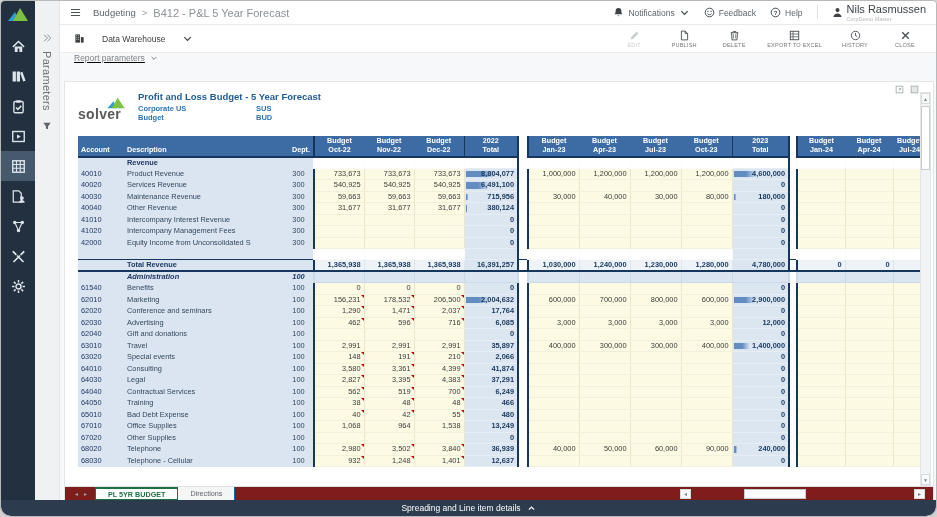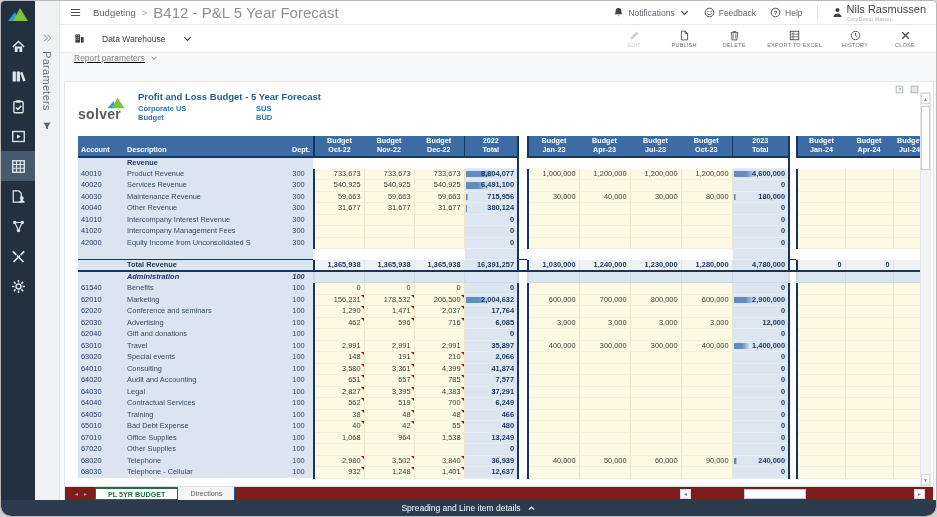--- a/index.html
+++ b/index.html
@@ -22,21 +22,21 @@
   .params-title { writing-mode:vertical-rl; font-size:11px; color:#6a7076; letter-spacing:.3px; margin-bottom:10px; }
   .params-filter { color:#5d646b; }
 
   
   .main { flex:1; display:flex; flex-direction:column; min-width:0; }
   .topbar { height:24px; background:#fff; border-bottom:1px solid #e7e9eb; display:flex; align-items:center; padding:0 10px 0 10px; flex-shrink:0; }
   .topbar .icn svg { width:11px; height:11px; }
   .hamburger { color:#4b5258; margin-right:12px; }
   .crumb-app { font-size:9.5px; color:#5d646b; }
   .crumb-sep { font-size:9.5px; color:#9aa1a8; margin:0 6px; }
-  .crumb-page { font-size:15px; color:#8b9298; }
+  .crumb-page { font-size:11px; color:#8b9298; }
   .topbar-right { margin-left:auto; display:flex; align-items:center; gap:14px; }
   .top-item { display:flex; align-items:flex-end; gap:4px; font-size:8.5px; color:#5d646b; cursor:pointer; }
   .top-item .icn { color:#3c4248; }
   .top-divider { width:1px; height:14px; background:#e0e2e4; }
   .user-block { display:flex; align-items:center; gap:4px; cursor:pointer; }
   .user-texts { display:flex; flex-direction:column; line-height:1.1; }
   .user-name { font-size:11px; color:#3c4248; }
   .user-org { font-size:5.5px; color:#b3b8bd; }
 
   .content { flex:1; display:flex; flex-direction:column; background:#f7f8f9; min-height:0; }
@@ -815,39 +815,20 @@
                     <td class="c-val "></td>
                     <td class="c-val "></td>
                     <td class="c-val "></td>
                     <td class="c-tot tl pr "><span class="cv">0</span></td>
                     <td class="gapc"></td>
                     <td class="c-val pl"></td>
                     <td class="c-val "></td>
                     <td class="c-val "></td>
                   </tr>
                   <tr class="dat">
-                    <td class="c-left c-acct">64020</td>
-                    <td class="c-left">Audit and Accounting</td>
-                    <td class="c-left c-dept">100</td>
-                    <td class="c-val pl mk">651</td>
-                    <td class="c-val  mk">657</td>
-                    <td class="c-val  mk">785</td>
-                    <td class="c-tot tl pr "><span class="cv">7,577</span></td>
-                    <td class="gapc"></td>
-                    <td class="c-val pl"></td>
-                    <td class="c-val "></td>
-                    <td class="c-val "></td>
-                    <td class="c-val "></td>
-                    <td class="c-tot tl pr "><span class="cv">0</span></td>
-                    <td class="gapc"></td>
-                    <td class="c-val pl"></td>
-                    <td class="c-val "></td>
-                    <td class="c-val "></td>
-                  </tr>
-                  <tr class="dat">
                     <td class="c-left c-acct">64030</td>
                     <td class="c-left">Legal</td>
                     <td class="c-left c-dept">100</td>
                     <td class="c-val pl mk">2,827</td>
                     <td class="c-val  mk">3,395</td>
                     <td class="c-val  mk">4,383</td>
                     <td class="c-tot tl pr "><span class="cv">37,291</span></td>
                     <td class="gapc"></td>
                     <td class="c-val pl"></td>
                     <td class="c-val "></td>

